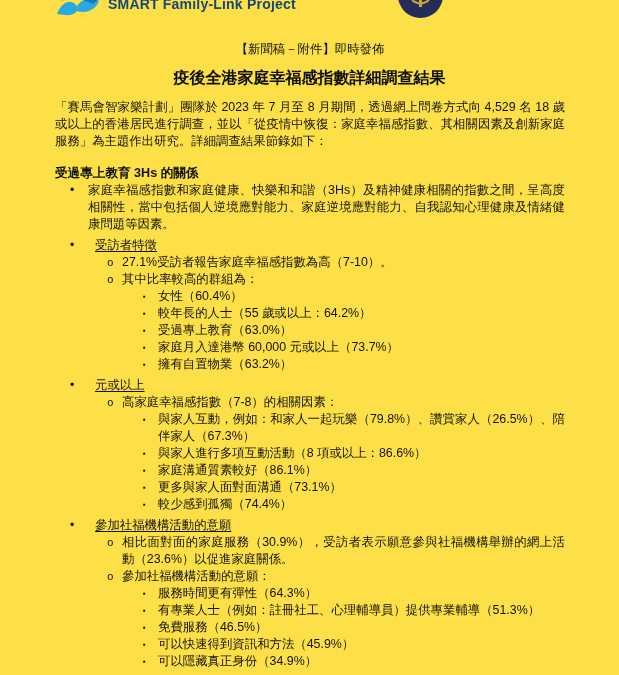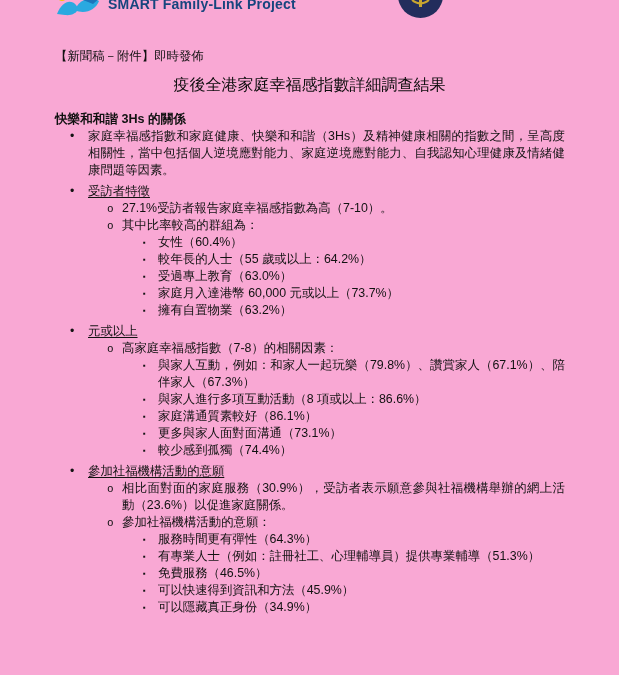--- a/index.html
+++ b/index.html
@@ -1,59 +1,59 @@
 <!DOCTYPE html>
 <html><head>
 <meta charset="utf-8">
 <style>
   html,body{margin:0;padding:0;background:#ffffff;}
   .page{
     position:relative;
     width:619px;height:675px;
-    background:#f9a8d4;color:#121212;
+    background:#fde047;color:#121212;
     font-family:"Liberation Sans","DejaVu Sans",serif;
     font-size:12.4px;line-height:17px;
     overflow:hidden;
   }
   
   .header{position:relative;height:19px;overflow:hidden;}
   .logo-left{position:absolute;left:55px;top:-9px;display:flex;align-items:center;}
   .logo-mark{display:block;}
   .logo-text{
     margin-left:5px;font-weight:bold;font-size:14px;letter-spacing:.2px;
     color:#17457e;font-family:"Liberation Sans",sans-serif;white-space:nowrap;
   }
   .crest{
     position:absolute;left:398px;top:-27px;width:45px;height:45px;
     border-radius:50%;background:#232d5c;overflow:hidden;
   }
   
   .meta{
-    display:flex;justify-content:flex-start;
-    padding:0 54px 0 55px;margin-top:29px;
+    display:flex;justify-content:center;
+    padding:0 54px 0 55px;margin-top:22px;
   }
   
   h1{
     margin:9px 0 0 0;text-align:center;
-    font-size:16px;line-height:22px;font-weight:normal;color:#0d0d0d;
+    font-size:16px;line-height:22px;font-weight:bold;color:#0d0d0d;
   }
   
   .intro{margin:10px 54px 0 55px;text-align:justify;}
   
   h2{margin:15px 54px 0 55px;font-size:12.6px;line-height:17px;font-weight:bold;}
   
   .outline{margin:0 54px 0 55px;}
   .li{display:flex;}
   .li.gap{margin-top:4px;}
   .marker{flex:none;}
   .lvl1{margin-left:15px;}  .lvl1 .marker{width:18px;}
   .lvl2{margin-left:52px;}  .lvl2 .marker{width:15px;font-family:"DejaVu Sans Mono",monospace;font-size:11px;}
   .lvl3{margin-left:88px;}  .lvl3 .marker{width:15px;font-size:8px;line-height:17px;}
   .li-text{flex:1;text-align:justify;}
-  .li-text.u{text-decoration:underline;text-underline-offset:2px;}
+  .li-text.u{text-decoration:underline;text-underline-offset:2px;margin-left:7px;}
 </style>
 </head>
 <body>
 
 <div class="page">
 
   <div class="header">
     <div class="logo-left">
       <svg class="logo-mark" width="48" height="27" viewBox="0 0 48 27" xmlns="http://www.w3.org/2000/svg">
         <circle cx="7" cy="5" r="5" fill="#f8c700"></circle>
@@ -73,22 +73,23 @@
     </div>
   </div>
 
   <div class="meta">
     <span>【新聞稿－附件】</span>
     <span>即時發佈</span>
   </div>
 
   <h1>疫後全港家庭幸福感指數詳細調查結果</h1>
 
+  <p class="intro">「賽馬會智家樂計劃」團隊於 2023 年 7 月至 8 月期間，透過網上問卷方式向 4,529 名 18 歲或以上的香港居民進行調查，並以「從疫情中恢復：家庭幸福感指數、其相關因素及創新家庭服務」為主題作出研究。詳細調查結果節錄如下：</p>
 
-  <h2>快樂和和諧 3Hs 的關係</h2>
+  <h2>受過專上教育 3Hs 的關係</h2>
 
   <div class="outline">
       <div class="li lvl1">
     <span class="marker">•</span>
     <span class="li-text">家庭幸福感指數和家庭健康、快樂和和諧（3Hs）及精神健康相關的指數之間，呈高度相關性，當中包括個人逆境應對能力、家庭逆境應對能力、自我認知心理健康及情緒健康問題等因素。</span>
   </div>
       <div class="li lvl1 gap">
     <span class="marker">•</span>
     <span class="li-text u">受訪者特徵</span>
   </div>
@@ -123,21 +124,21 @@
       <div class="li lvl1 gap">
     <span class="marker">•</span>
     <span class="li-text u">元或以上</span>
   </div>
       <div class="li lvl2">
     <span class="marker">o</span>
     <span class="li-text">高家庭幸福感指數（7-8）的相關因素：</span>
   </div>
       <div class="li lvl3">
     <span class="marker">▪</span>
-    <span class="li-text">與家人互動，例如：和家人一起玩樂（79.8%）、讚賞家人（67.1%）、陪伴家人（67.3%）</span>
+    <span class="li-text">與家人互動，例如：和家人一起玩樂（79.8%）、讚賞家人（26.5%）、陪伴家人（67.3%）</span>
   </div>
       <div class="li lvl3">
     <span class="marker">▪</span>
     <span class="li-text">與家人進行多項互動活動（8 項或以上：86.6%）</span>
   </div>
       <div class="li lvl3">
     <span class="marker">▪</span>
     <span class="li-text">家庭溝通質素較好（86.1%）</span>
   </div>
       <div class="li lvl3">

